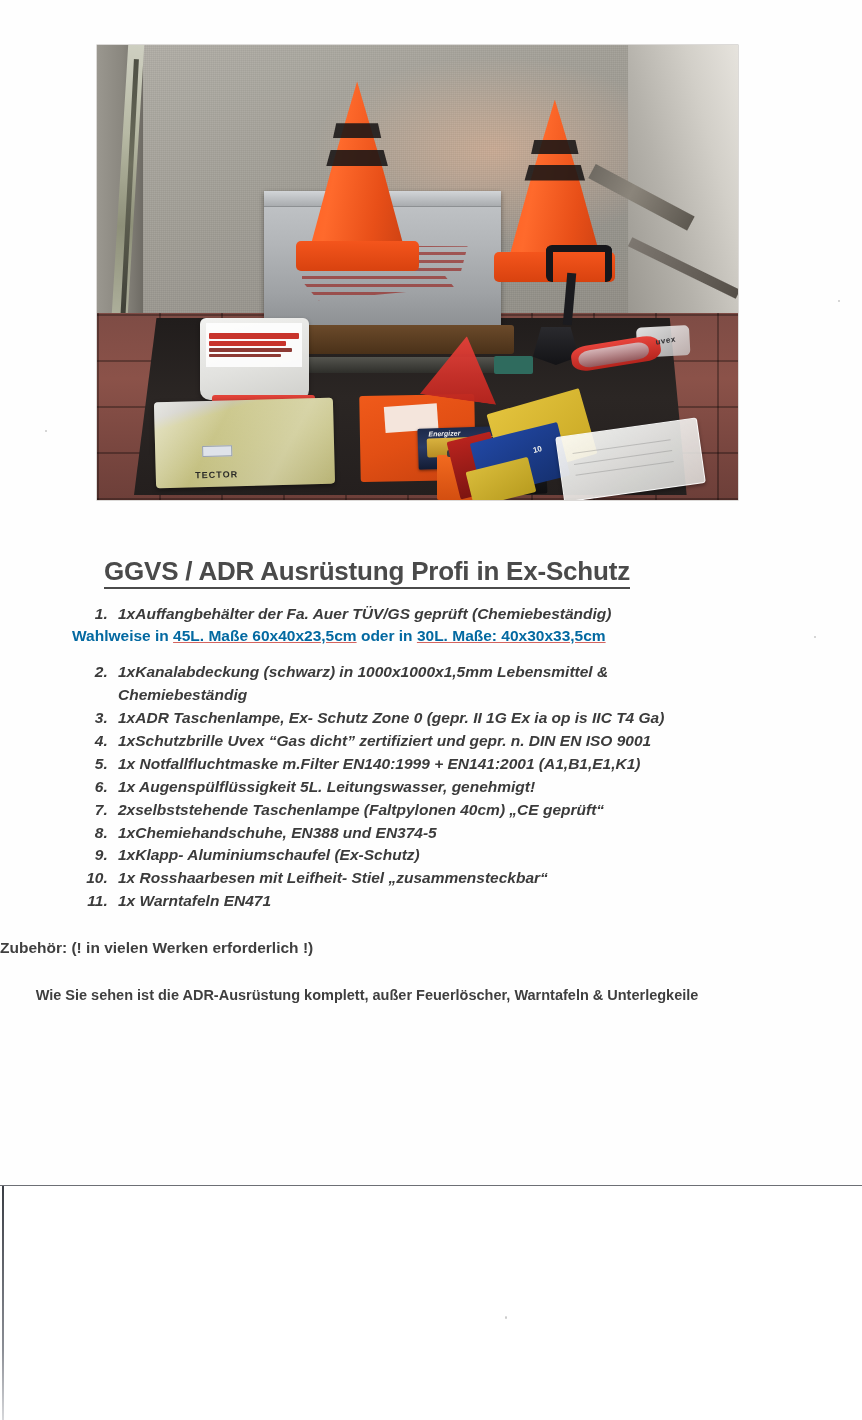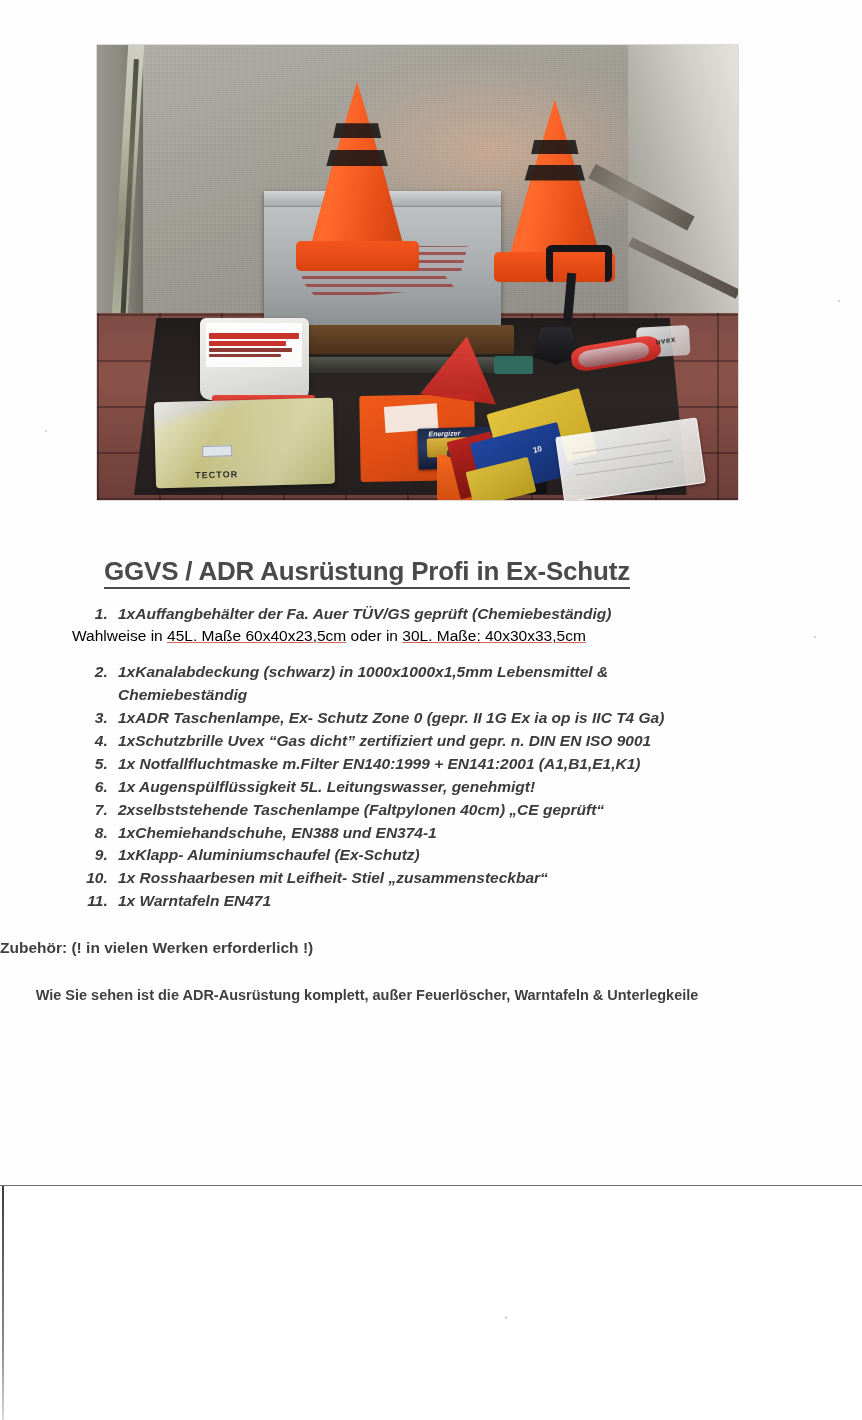--- a/index.html
+++ b/index.html
@@ -369,22 +369,22 @@
     margin:14px 0 0 0;
     padding-left:112px;
     font-size:15.5px;
     font-weight:bold;
     color:#3b3b3b;
     line-height:1.52;
   }
   ol.acc-list li{padding-left:6px;}
 
   .red-note{
-    color:#000000;
-    font-size:15.5px;font-weight:normal;
+    color:#0369a1;
+    font-size:15.5px;font-weight:bold;
     margin:1px 0 1px 0;
     padding-left:72px;
   }
   .red-note u{text-decoration:underline;text-decoration-color:#d4645f;}
 
   .sub-head{
     text-align:left;
     font-size:15.5px;font-weight:bold;
     color:#3f3f3f;
     margin:26px 0 12px 0;
@@ -509,21 +509,21 @@
 
     <p class="red-note"><span>Wahlweise in </span><u>45L. Maße 60x40x23,5cm</u><span> oder in </span><u>30L. Maße: 40x30x33,5cm</u></p>
 
     <ol class="main-list" start="2">
       <li>1xKanalabdeckung (schwarz) in 1000x1000x1,5mm Lebensmittel &amp; Chemiebeständig</li>
       <li>1xADR Taschenlampe, Ex- Schutz Zone 0 (gepr. II 1G Ex ia op is IIC T4 Ga)</li>
       <li>1xSchutzbrille Uvex “Gas dicht” zertifiziert und gepr. n. DIN EN ISO 9001</li>
       <li>1x Notfallfluchtmaske m.Filter EN140:1999 + EN141:2001 (A1,B1,E1,K1)</li>
       <li>1x Augenspülflüssigkeit 5L. Leitungswasser, genehmigt!</li>
       <li>2xselbststehende Taschenlampe (Faltpylonen 40cm) „CE geprüft“</li>
-      <li>1xChemiehandschuhe, EN388 und EN374-1</li>
+      <li>1xChemiehandschuhe, EN388 und EN374-5</li>
       <li>1xKlapp- Aluminiumschaufel (Ex-Schutz)</li>
       <li>1x Rosshaarbesen mit Leifheit- Stiel „zusammensteckbar“</li>
       <li>1x Warntafeln EN471</li>
     </ol>
 
     <p class="sub-head">Zubehör: (! in vielen Werken erforderlich !)</p>
 
 
     <p class="closing">Wie Sie sehen ist die ADR-Ausrüstung komplett, außer Feuerlöscher, Warntafeln &amp; Unterlegkeile</p>
   </div>

